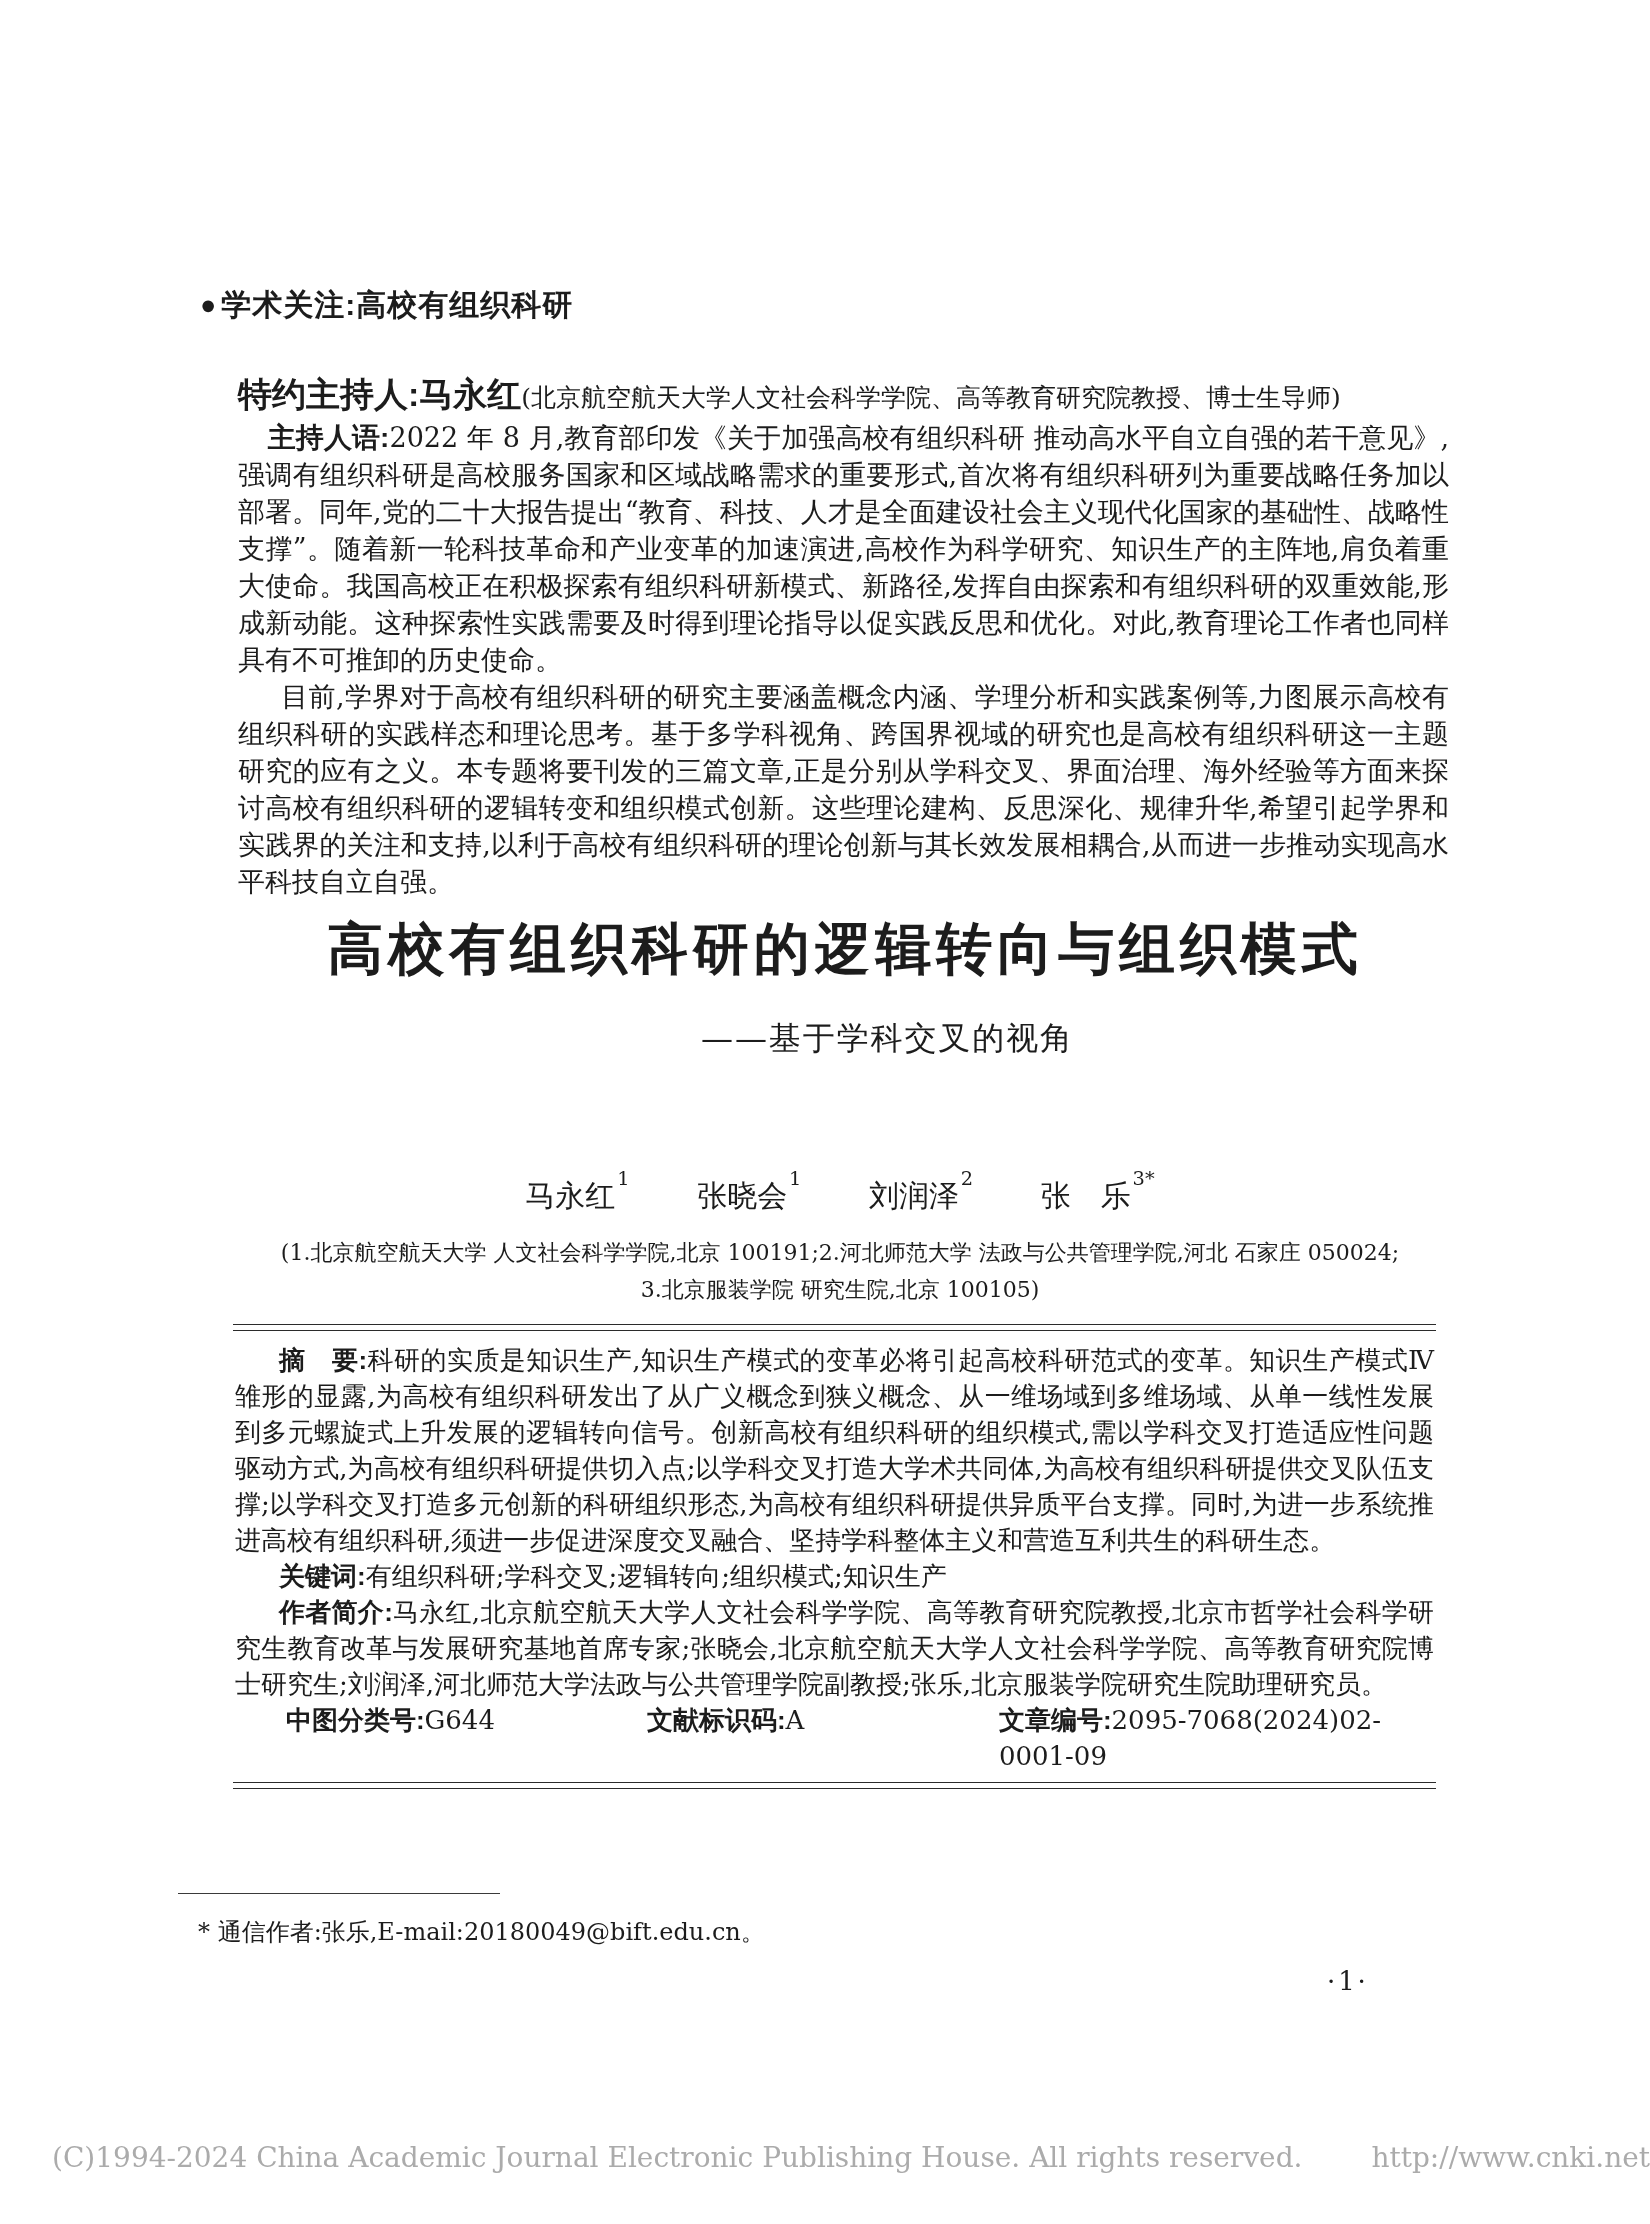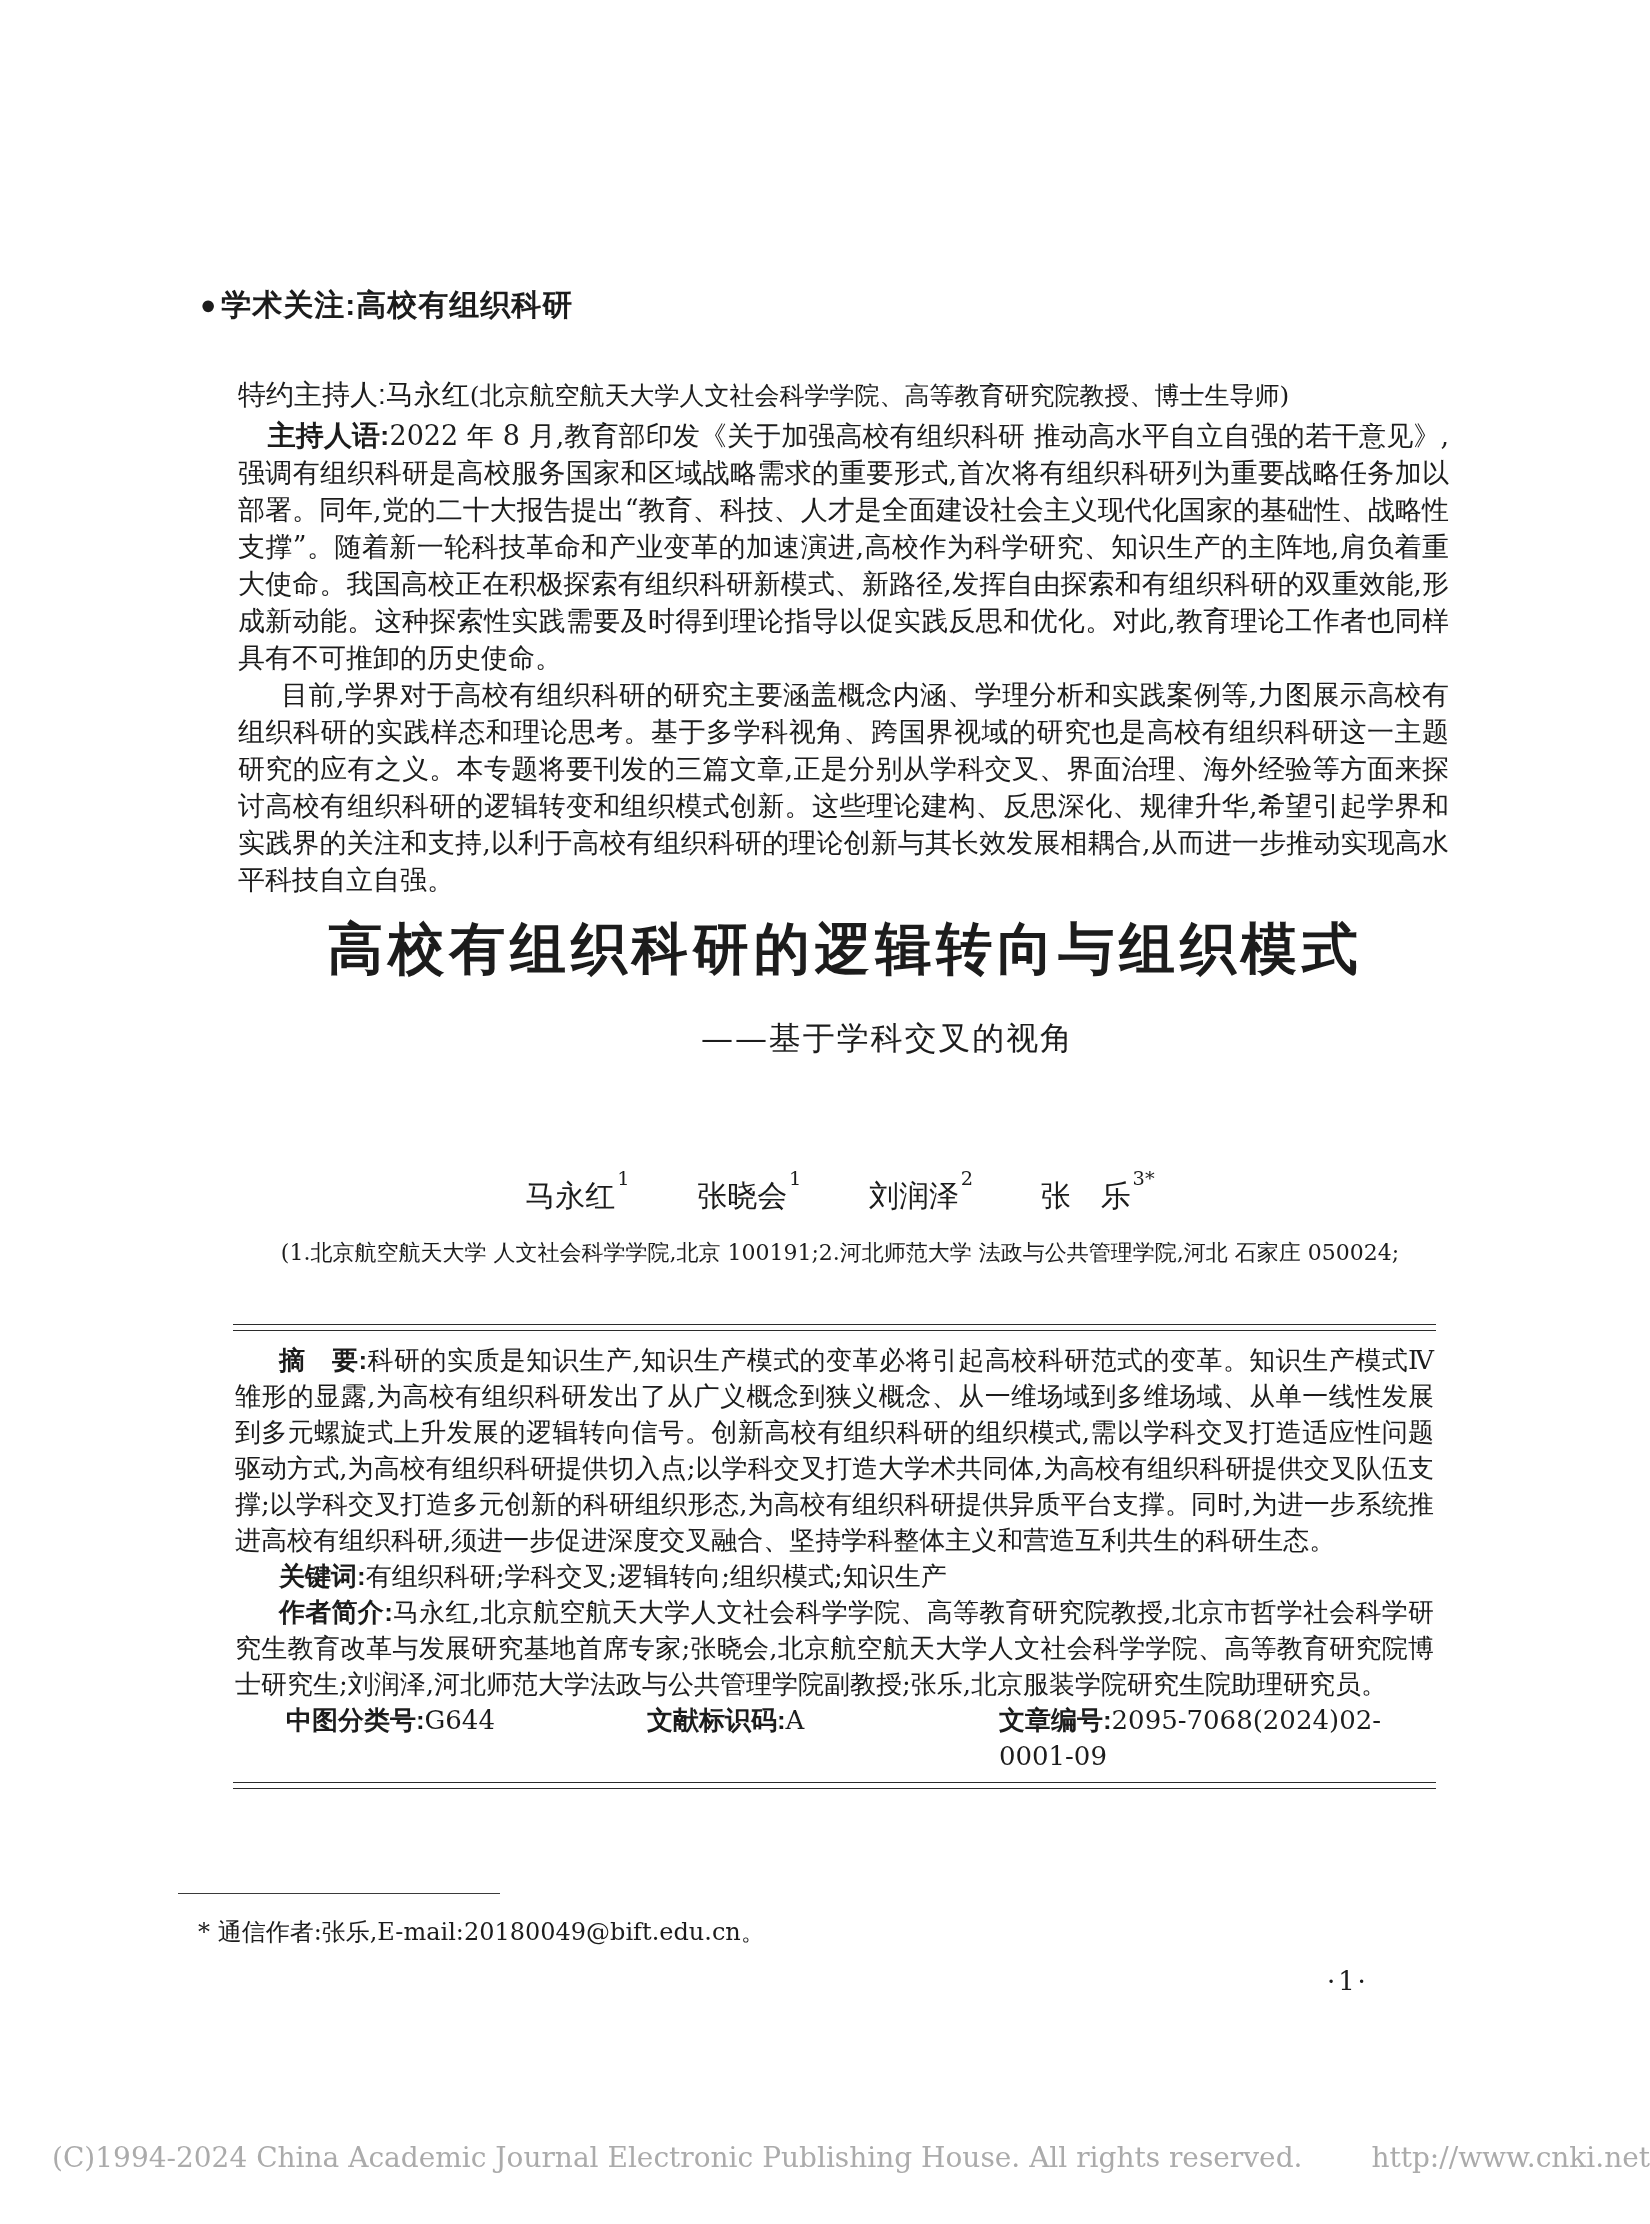--- a/index.html
+++ b/index.html
@@ -10,21 +10,21 @@
   
   .topic{
     position:absolute;left:200px;top:285px;
     font-family:"Liberation Sans",sans-serif;font-weight:bold;font-size:30px;
     letter-spacing:1px;display:flex;align-items:center;
   }
   .topic .bullet{font-size:27px;margin-right:3.9px;line-height:1;}
   
   .host{position:absolute;left:238px;top:373px;width:1211px;}
   .host-line{font-size:27px;line-height:43px;margin:0;}
-  .host-label{font-family:"Liberation Sans",sans-serif;font-weight:normal;font-size:28px;}
+  .host-label{font-family:"Liberation Sans",sans-serif;font-weight:bold;font-size:34px;}
   .host-paren{font-size:25px;}
   .remarks{margin:0;font-size:27px;line-height:37px;text-align:justify;}
   .remarks-label{font-family:"Liberation Sans",sans-serif;font-weight:bold;font-size:28px;}
   .p1{text-indent:1.1em;}
   .p2{text-indent:1.6em;}
   
   .title{
     position:absolute;left:39px;right:0;top:912px;text-align:center;
     font-family:"Liberation Sans",sans-serif;font-weight:bold;font-size:56px;letter-spacing:4.9px;
   }
@@ -85,20 +85,21 @@
 
   <div class="authors">
     <span class="author"><span>马永红</span><sup>1</sup></span>
     <span class="author"><span>张晓会</span><sup>1</sup></span>
     <span class="author"><span>刘润泽</span><sup>2</sup></span>
     <span class="author"><span>张　乐</span><sup>3*</sup></span>
   </div>
 
   <div class="affils">
     <p>(1.北京航空航天大学 人文社会科学学院,北京 100191;2.河北师范大学 法政与公共管理学院,河北 石家庄 050024;</p>
+    <p>3.北京服装学院 研究生院,北京 100105)</p>
   </div>
 
   <div class="meta">
     <div class="rule-double"></div>
     <div class="meta-content">
       <p class="indented">
         <span class="meta-lbl">摘　要:</span><span>科研的实质是知识生产,知识生产模式的变革必将引起高校科研范式的变革。知识生产模式Ⅳ雏形的显露,为高校有组织科研发出了从广义概念到狭义概念、从一维场域到多维场域、从单一线性发展到多元螺旋式上升发展的逻辑转向信号。创新高校有组织科研的组织模式,需以学科交叉打造适应性问题驱动方式,为高校有组织科研提供切入点;以学科交叉打造大学术共同体,为高校有组织科研提供交叉队伍支撑;以学科交叉打造多元创新的科研组织形态,为高校有组织科研提供异质平台支撑。同时,为进一步系统推进高校有组织科研,须进一步促进深度交叉融合、坚持学科整体主义和营造互利共生的科研生态。</span>
       </p>
       <p class="indented">
         <span class="meta-lbl">关键词:</span><span>有组织科研;学科交叉;逻辑转向;组织模式;知识生产</span>

